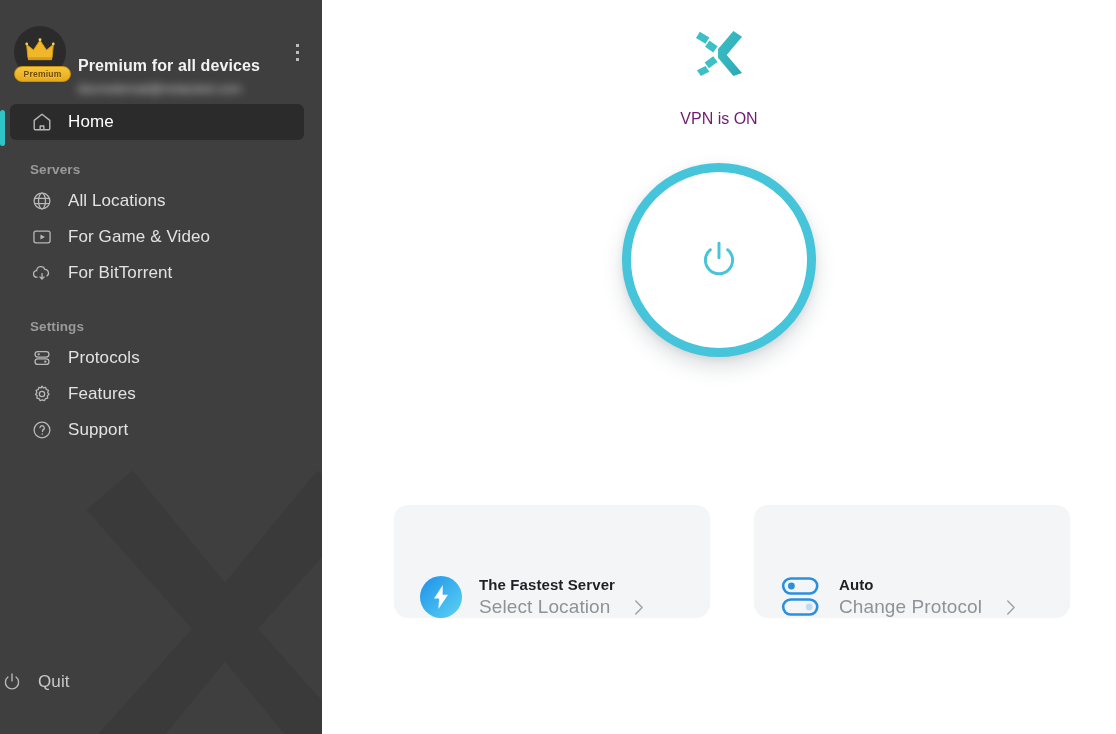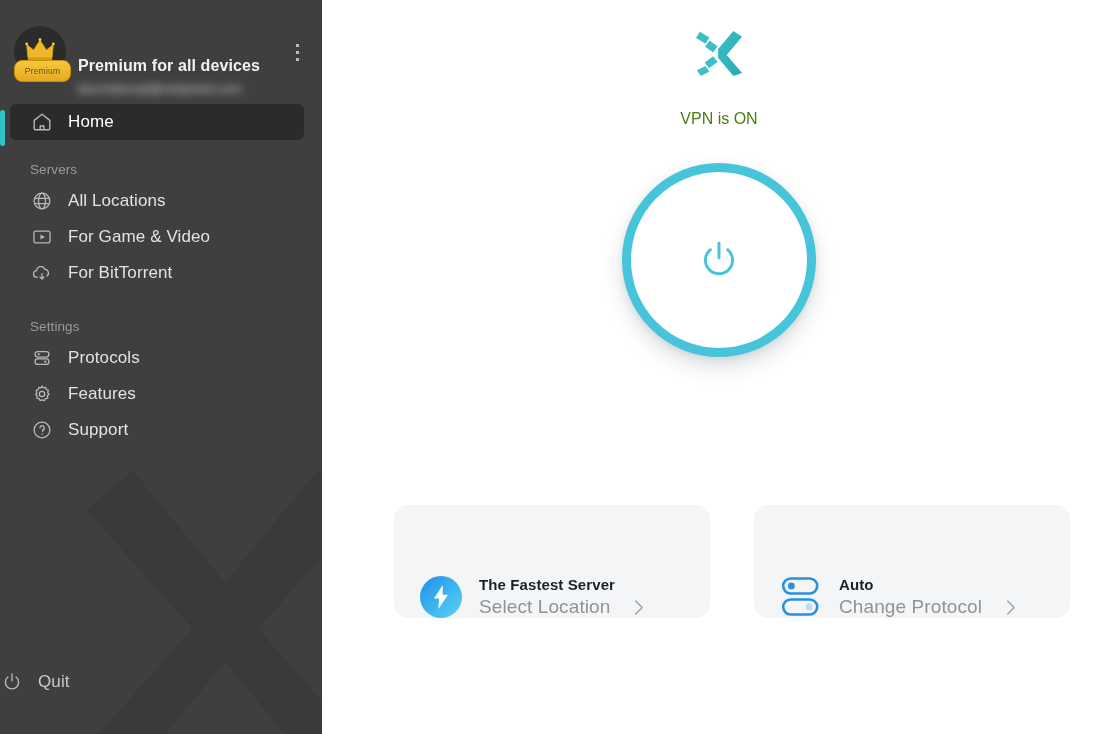--- a/index.html
+++ b/index.html
@@ -48,27 +48,27 @@
   .avatar-circle {
     position: absolute; inset: 0;
     border-radius: 50%;
     background: #2b2b2b;
     display: flex; align-items: center; justify-content: center;
   }
   .crown { width: 30px; height: 24px; margin-top: -4px; }
   .premium-pill {
     position: absolute;
     left: 0px; bottom: -4px;
-    width: 57px; height: 22px;
+    width: 57px; height: 16px;
     border-radius: 8px;
     background: linear-gradient(180deg,#f6c73b 0%,#e7a91c 100%);
     border: 1px solid #c98f0f;
     color: #6d4a00;
     font-size: 8.5px;
-    font-weight: normal;
+    font-weight: bold;
     letter-spacing: .2px;
     display: flex; align-items: center; justify-content: center;
     text-shadow: 0 1px 0 rgba(255,255,255,.25);
   }
   .account-text { flex: 1 1 auto; min-width: 0; }
   .account-title {
     color: #f2f2f2;
     font-size: 16px;
     font-weight: bold;
     letter-spacing: .1px;
@@ -125,20 +125,21 @@
     letter-spacing: .1px;
   }
   .nav-item.active .nav-label { color: #ffffff; }
 
   .section-label {
     color: #9a9a9a;
     font-size: 13.5px;
     padding-left: 30px;
     margin: 22px 0 6px;
     letter-spacing: .1px;
+    font-weight: bold;
   }
   .section-label.settings { margin-top: 28px; }
 
   .quit {
     position: absolute;
     left: 0; bottom: 32px;
     display: flex; align-items: center;
     height: 40px;
     cursor: pointer;
   }
@@ -154,21 +155,21 @@
   .logo {
     position: absolute;
     left: 50%; top: 28px;
     transform: translateX(-50%);
     width: 48px; height: 48px;
   }
   .vpn-status {
     position: absolute;
     left: 50%; top: 110px;
     transform: translateX(-50%);
-    color: #4d7c0f;
+    color: #701a75;
     font-size: 16px;
     white-space: nowrap;
   }
   .power-wrap {
     position: absolute;
     left: 50%; top: 163px;
     transform: translateX(-50%);
     width: 194px; height: 194px;
   }
   .power-btn {

